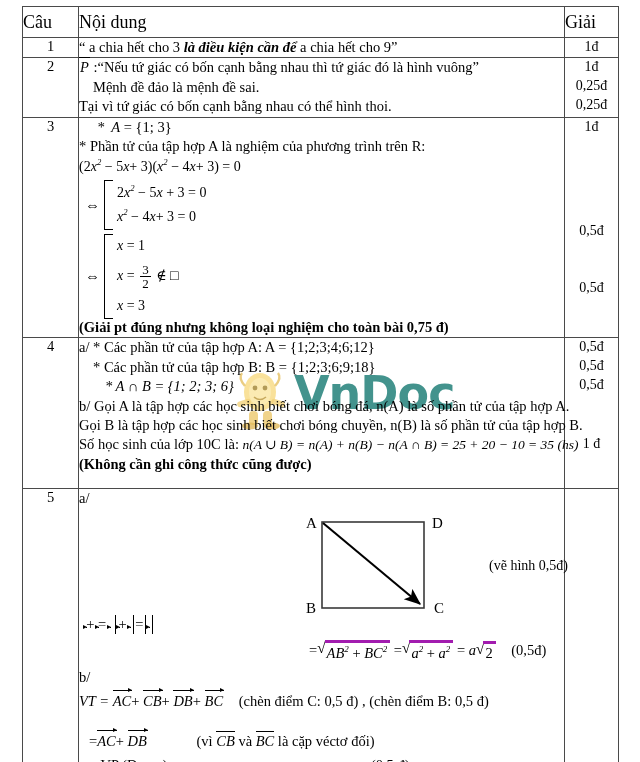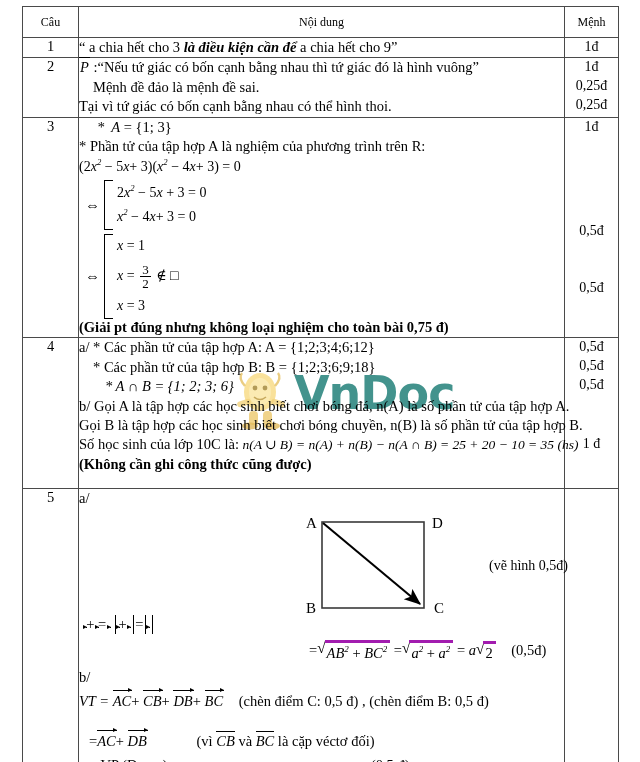--- a/index.html
+++ b/index.html
@@ -38,21 +38,21 @@
     border:1px solid #4a4a4a;
     vertical-align:top;
     padding:0;
     background:transparent;
   }
   col.c-cau{width:56px;}
   col.c-noi{width:486px;}
   col.c-diem{width:54px;}
 
   th.hd{
-    text-align:center;font-weight:normal;font-size:12px;
+    text-align:left;font-weight:normal;font-size:18px;
     height:30px;line-height:30px;vertical-align:middle;
   }
   td.cau{
     text-align:center;font-size:14.5px;padding-top:2px;
   }
   td.noi{
     font-size:14.5px;line-height:1.34;
     padding:1px 3px 2px 5px;
   }
   td.diem{
@@ -143,21 +143,21 @@
   <table class="sheet">
     <colgroup>
         <col class="c-cau">
         <col class="c-noi">
         <col class="c-diem">
       </colgroup>
     <thead>
       <tr>
         <th class="hd">Câu</th>
         <th class="hd">Nội dung</th>
-        <th class="hd">Mệnh</th>
+        <th class="hd">Giải</th>
       </tr>
     </thead>
     <tbody>
 
       <tr>
         <td class="cau">1</td>
         <td class="noi">
           <span class="ln"><span>“ a chia hết cho 3 </span><i class="bi">là điều kiện cần để</i><span> a chia hết cho 9”</span></span>
         </td>
         <td class="diem">

